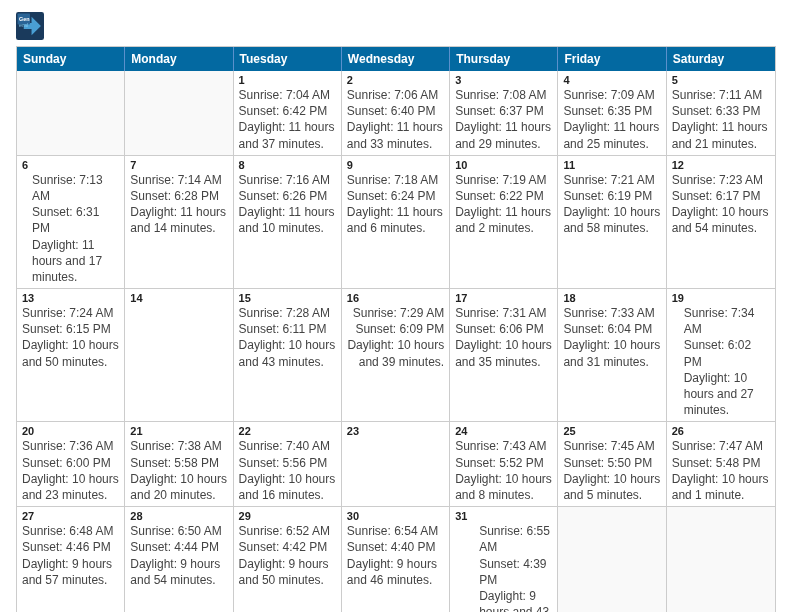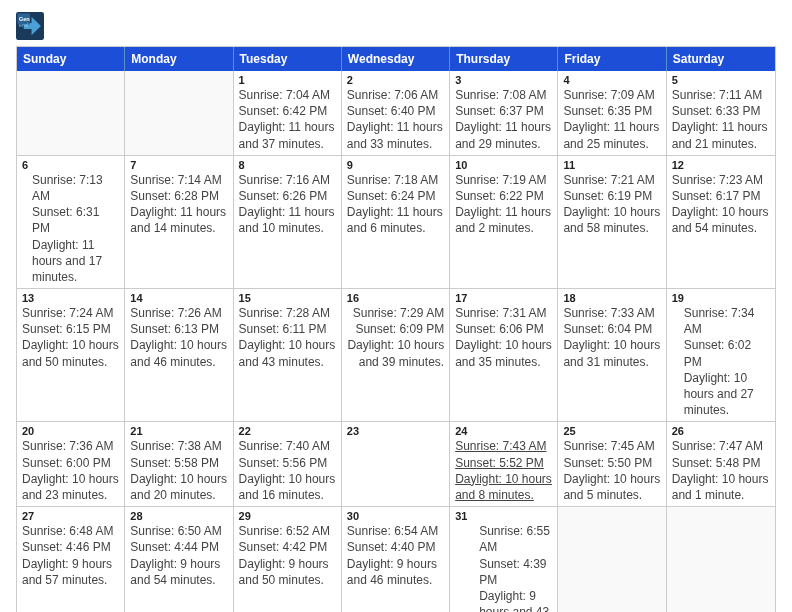--- a/index.html
+++ b/index.html
@@ -53,21 +53,21 @@
     }
     .calendar {
       flex: 1;
       display: flex;
       flex-direction: column;
       border: 1px solid #ccc;
     }
     .cal-header-row {
       display: grid;
       grid-template-columns: repeat(7, 1fr);
-      background: #1d4ed8;
+      background: #0369a1;
     }
     .cal-header-cell {
       color: #fff;
       font-weight: bold;
       font-size: 12px;
       padding: 5px 6px;
       text-align: left;
       border-right: 1px solid #5a90cc;
     }
     .cal-header-cell:last-child { border-right: none; }
@@ -222,23 +222,20 @@
         </div>
         <div class="cal-row">
           <div class="cal-cell">
             <span class="day-num">13</span>
             <div class="cell-text" style="white-space: pre-line;">Sunrise: 7:24 AM
 Sunset: 6:15 PM
 Daylight: 10 hours and 50 minutes.</div>
           </div>
           <div class="cal-cell">
             <span class="day-num">14</span>
-            <div class="cell-text" style="white-space: pre-line;">Sunrise: 7:26 AM
-Sunset: 6:13 PM
-Daylight: 10 hours and 46 minutes.</div>
           </div>
           <div class="cal-cell">
             <span class="day-num">15</span>
             <div class="cell-text" style="white-space: pre-line;">Sunrise: 7:28 AM
 Sunset: 6:11 PM
 Daylight: 10 hours and 43 minutes.</div>
           </div>
           <div class="cal-cell">
             <span class="day-num">16</span>
             <div class="cell-text" style="white-space: pre-line; text-align: right;">Sunrise: 7:29 AM
@@ -281,21 +278,21 @@
             <span class="day-num">22</span>
             <div class="cell-text" style="white-space: pre-line;">Sunrise: 7:40 AM
 Sunset: 5:56 PM
 Daylight: 10 hours and 16 minutes.</div>
           </div>
           <div class="cal-cell">
             <span class="day-num">23</span>
           </div>
           <div class="cal-cell">
             <span class="day-num">24</span>
-            <div class="cell-text" style="white-space: pre-line; text-decoration: underline;">Sunrise: 7:43 AM
+            <div class="cell-text" style="white-space: pre-line;">Sunrise: 7:43 AM
 Sunset: 5:52 PM
 Daylight: 10 hours and 8 minutes.</div>
           </div>
           <div class="cal-cell">
             <span class="day-num">25</span>
             <div class="cell-text" style="white-space: pre-line;">Sunrise: 7:45 AM
 Sunset: 5:50 PM
 Daylight: 10 hours and 5 minutes.</div>
           </div>
           <div class="cal-cell">

